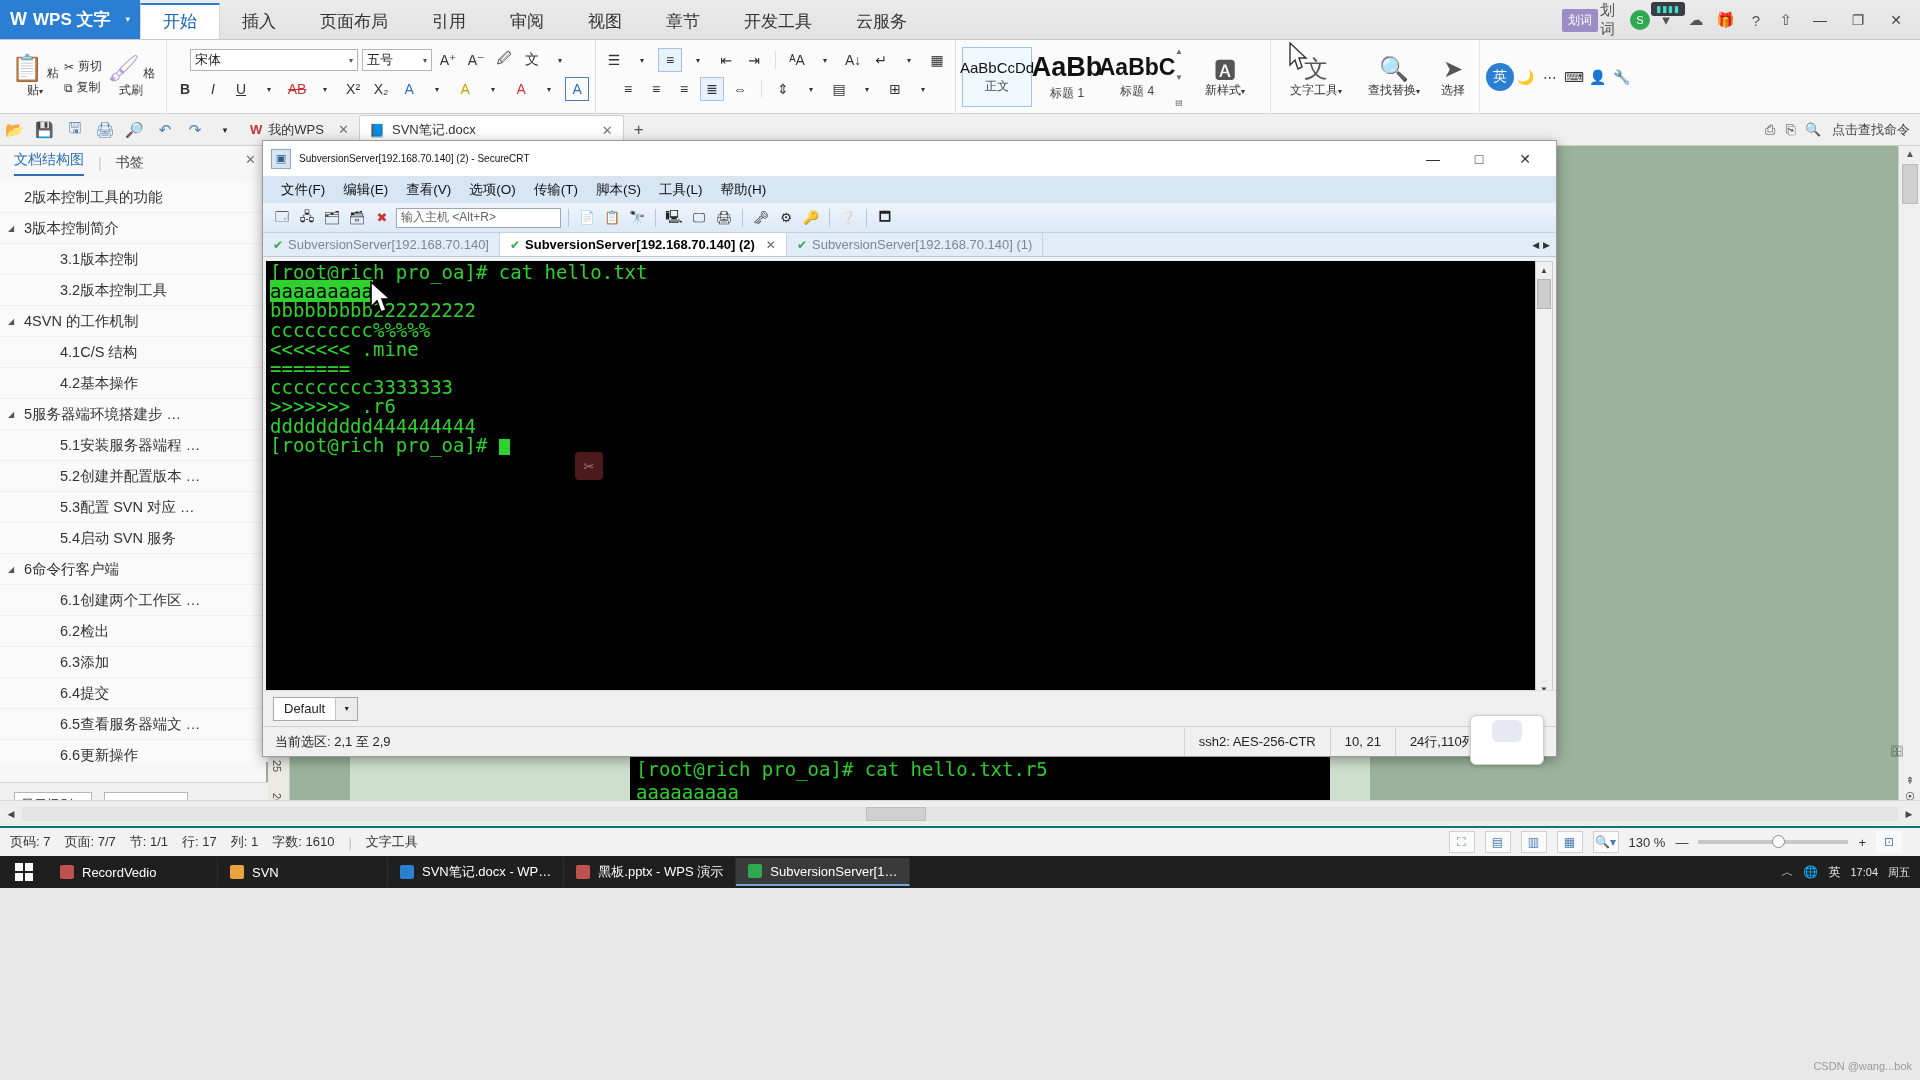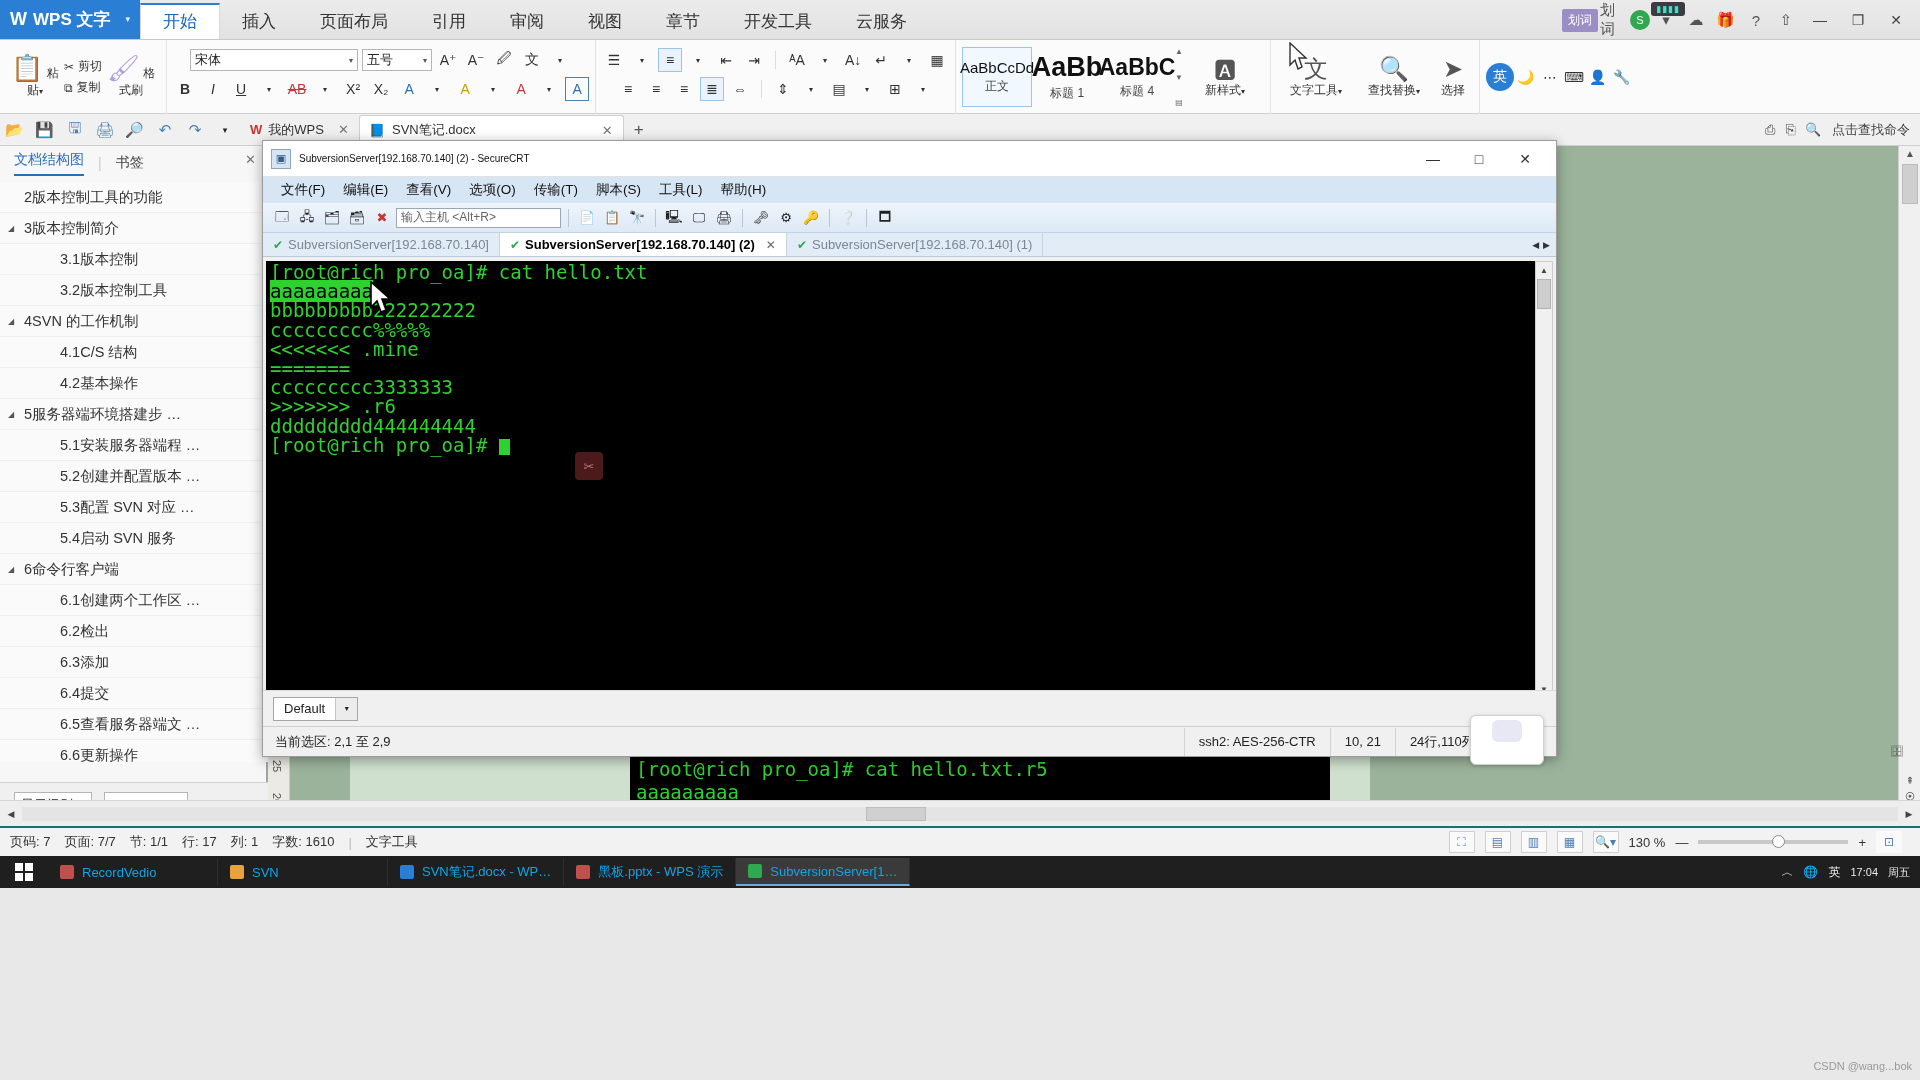--- a/index.html
+++ b/index.html
@@ -240,21 +240,21 @@
 
   
   .taskbar{
     position:absolute; left:0; top:856px; width:1920px; height:32px; background:#1f1f1f;
     display:flex; align-items:center; color:#e8e8e8; font-size:13px;
   }
   .startbtn{ width:48px;height:32px;display:flex;align-items:center;justify-content:center;}
   .sq{ display:grid; grid-template-columns:8px 8px; grid-template-rows:8px 8px; gap:2px;}
   .sq i{ background:#fff; display:block; }
   .tbitem{ display:flex; align-items:center; gap:8px; height:28px; padding:0 12px;
-    min-width:170px; border-right:1px solid #2e2e2e; color:#0ea5e9; }
+    min-width:170px; border-right:1px solid #2e2e2e; color:#ffffff; }
   .tbitem.active{ background:#3a3a3a; border-bottom:2px solid #6fa8dc; }
   .chip{ width:14px;height:14px;border-radius:2px;display:block;}
   .tray{ margin-left:auto; display:flex; align-items:center; gap:10px; padding-right:10px;
     font-size:12px;}
   .tray .tm{ line-height:13px; text-align:center; font-size:11px;}
 
   
   .float-note{
     position:absolute; left:1470px; top:715px; width:74px; height:50px;
     background:#fff; border:1px solid #d0d0d0; border-radius:6px;

